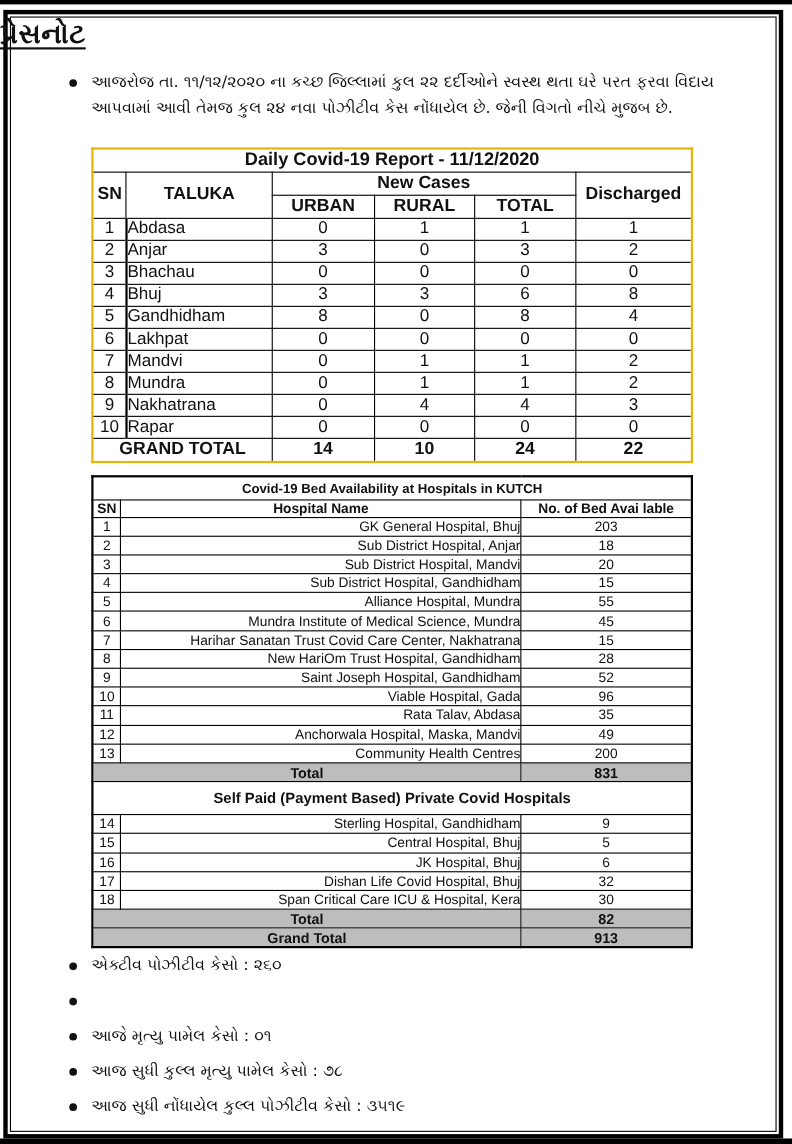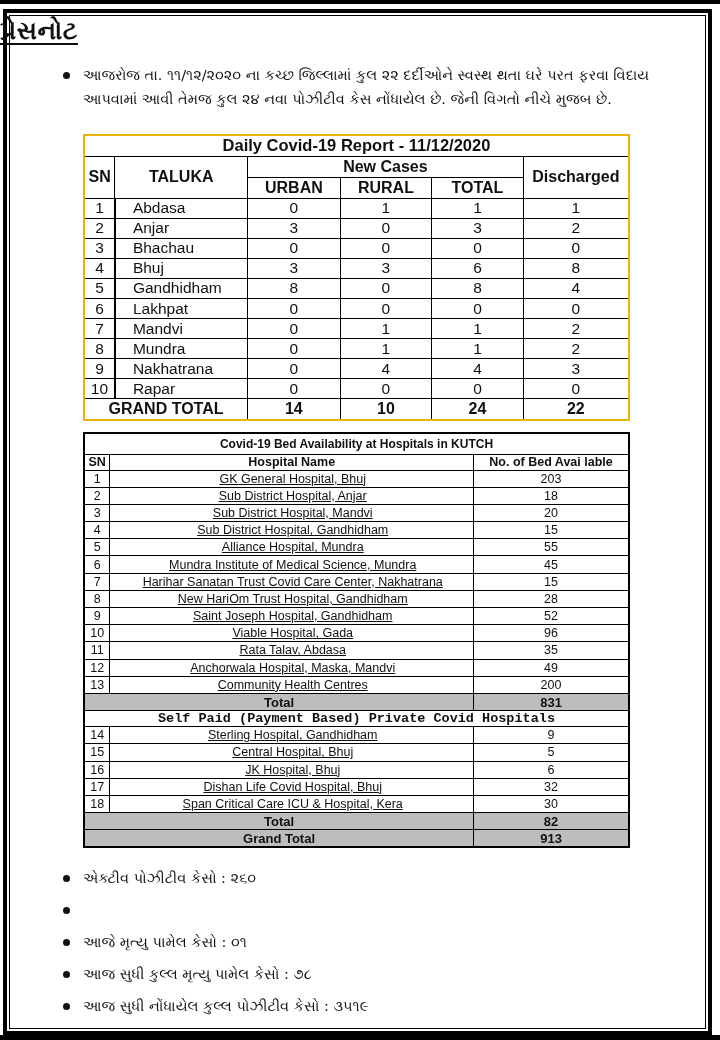--- a/index.html
+++ b/index.html
@@ -21,32 +21,32 @@
 
   table { border-collapse: collapse; position: absolute; font-family: "Liberation Sans", sans-serif; }
   td, th { border: 1px solid #000; text-align: center; font-weight: normal; padding: 0; white-space: nowrap; overflow: hidden; }
 
   
   .report { left: 83px; top: 134px; width: 547px; border: 2px solid #eab308; }
   .report td, .report th { font-size: 15.5px; }
   .report .title-row th { height: 21px; font-size: 16.5px; font-weight: bold; }
   .report .head th { font-weight: bold; font-size: 16px; height: 21px; }
   .report .data td { height: 20.1px; }
-  .report td.tal { text-align: left; padding-left: 17px; border-left: 2px solid #000; }
+  .report td.tal { text-align: left; padding-left: 0; border-left: 2px solid #000; }
   .report .gt td { height: 21px; font-weight: bold; font-size: 16px; }
 
   
   .beds { left: 83px; top: 432px; width: 547px; border: 2px solid #000; }
   .beds td, .beds th { font-size: 12.5px; }
   .beds .title-row th { height: 21px; font-size: 12px; font-weight: bold; }
   .beds .head th { height: 16px; font-weight: bold; font-size: 12.5px; }
   .beds .row td { height: 17.2px; }
-  .beds td.hn { text-align: center; padding-left: 2px; text-decoration: underline; }
+  .beds td.hn { text-align: right; padding-left: 2px; }
   .beds .sum td { background: #bdbdbd; font-weight: bold; font-size: 13px; height: 17.2px; }
-  .beds .sub th { height: 16px; font-weight: bold; font-size: 13.5px; font-family: Liberation Mono, monospace; }
+  .beds .sub th { height: 30px; font-weight: bold; font-size: 13.5px; }
 
   .stats { position: absolute; left: 58px; top: 866px; font-size: 14.5px; }
   .stat { position: relative; height: 32px; line-height: 24px; }
   .stat .bullet { left: 5px; top: 9px; }
   .stat span.txt { margin-left: 25px; }
 </style>
 </head>
 <body>
 
 <div class="top-bar"></div>

